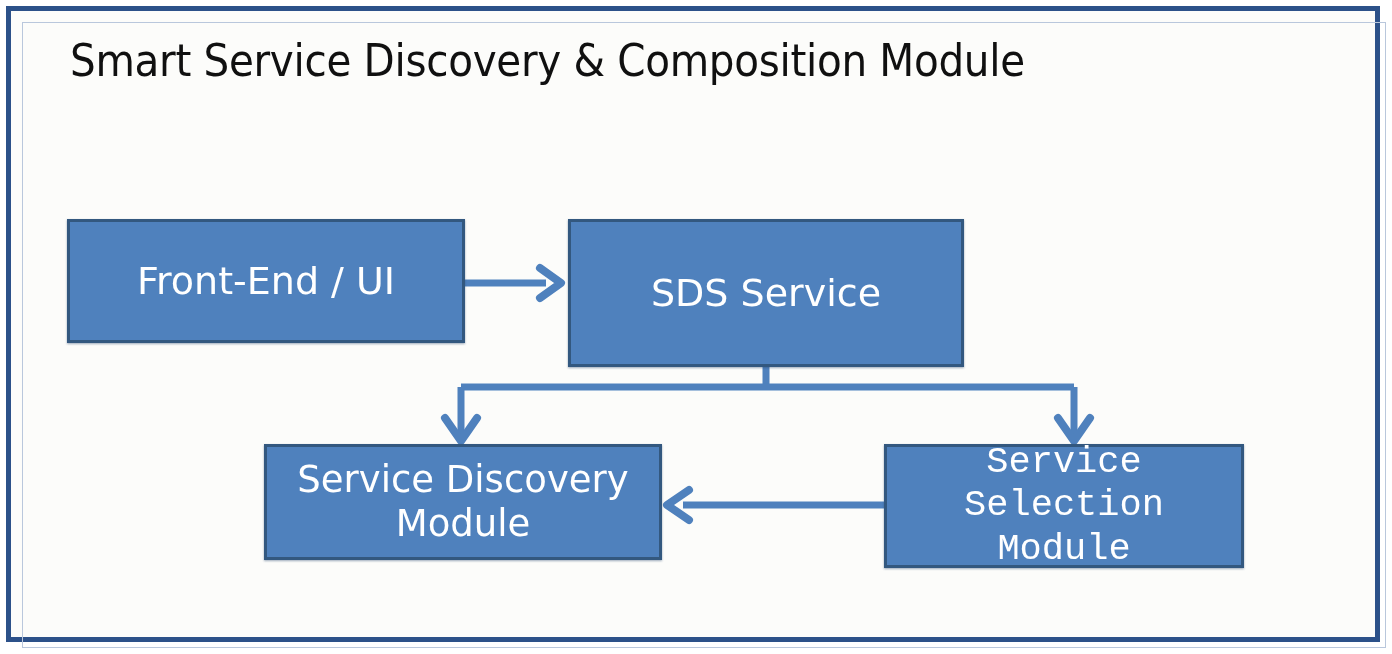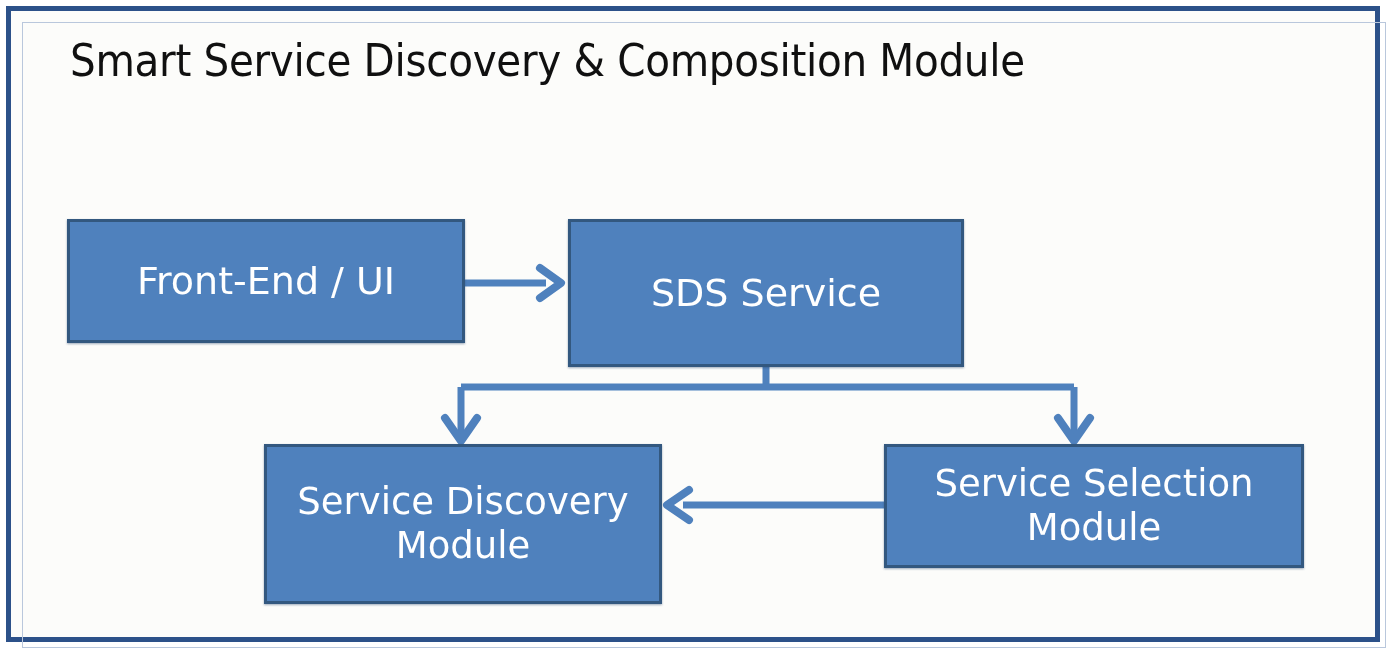--- a/index.html
+++ b/index.html
@@ -64,22 +64,22 @@
     justify-content: center;
     text-align: center;
     color: #FFFFFF;
     font-size: 38px;
     line-height: 1.18;
     font-family: "DejaVu Sans", "Liberation Sans", sans-serif;
     padding: 0 8px;
   }
   #box-frontend { left: 67px;  top: 219px; width: 398px; height: 124px; }
   #box-sds      { left: 568px; top: 219px; width: 396px; height: 148px; }
-  #box-discovery{ left: 264px; top: 444px; width: 398px; height: 160px; font-size: 37px; }
-  #box-selection{ left: 884px; top: 444px; width: 420px; height: 124px; font-size: 37px; }
+  #box-discovery{ left: 264px; top: 444px; width: 398px; height: 116px; font-size: 37px; }
+  #box-selection{ left: 884px; top: 444px; width: 360px; height: 124px; font-size: 37px; font-family: Liberation Mono, monospace; }
 
   .conn { position: absolute; }
   svg { display: block; overflow: visible; }
 </style>
 </head>
 <body>
 
 <div id="canvas">
 
   <div id="frame">

